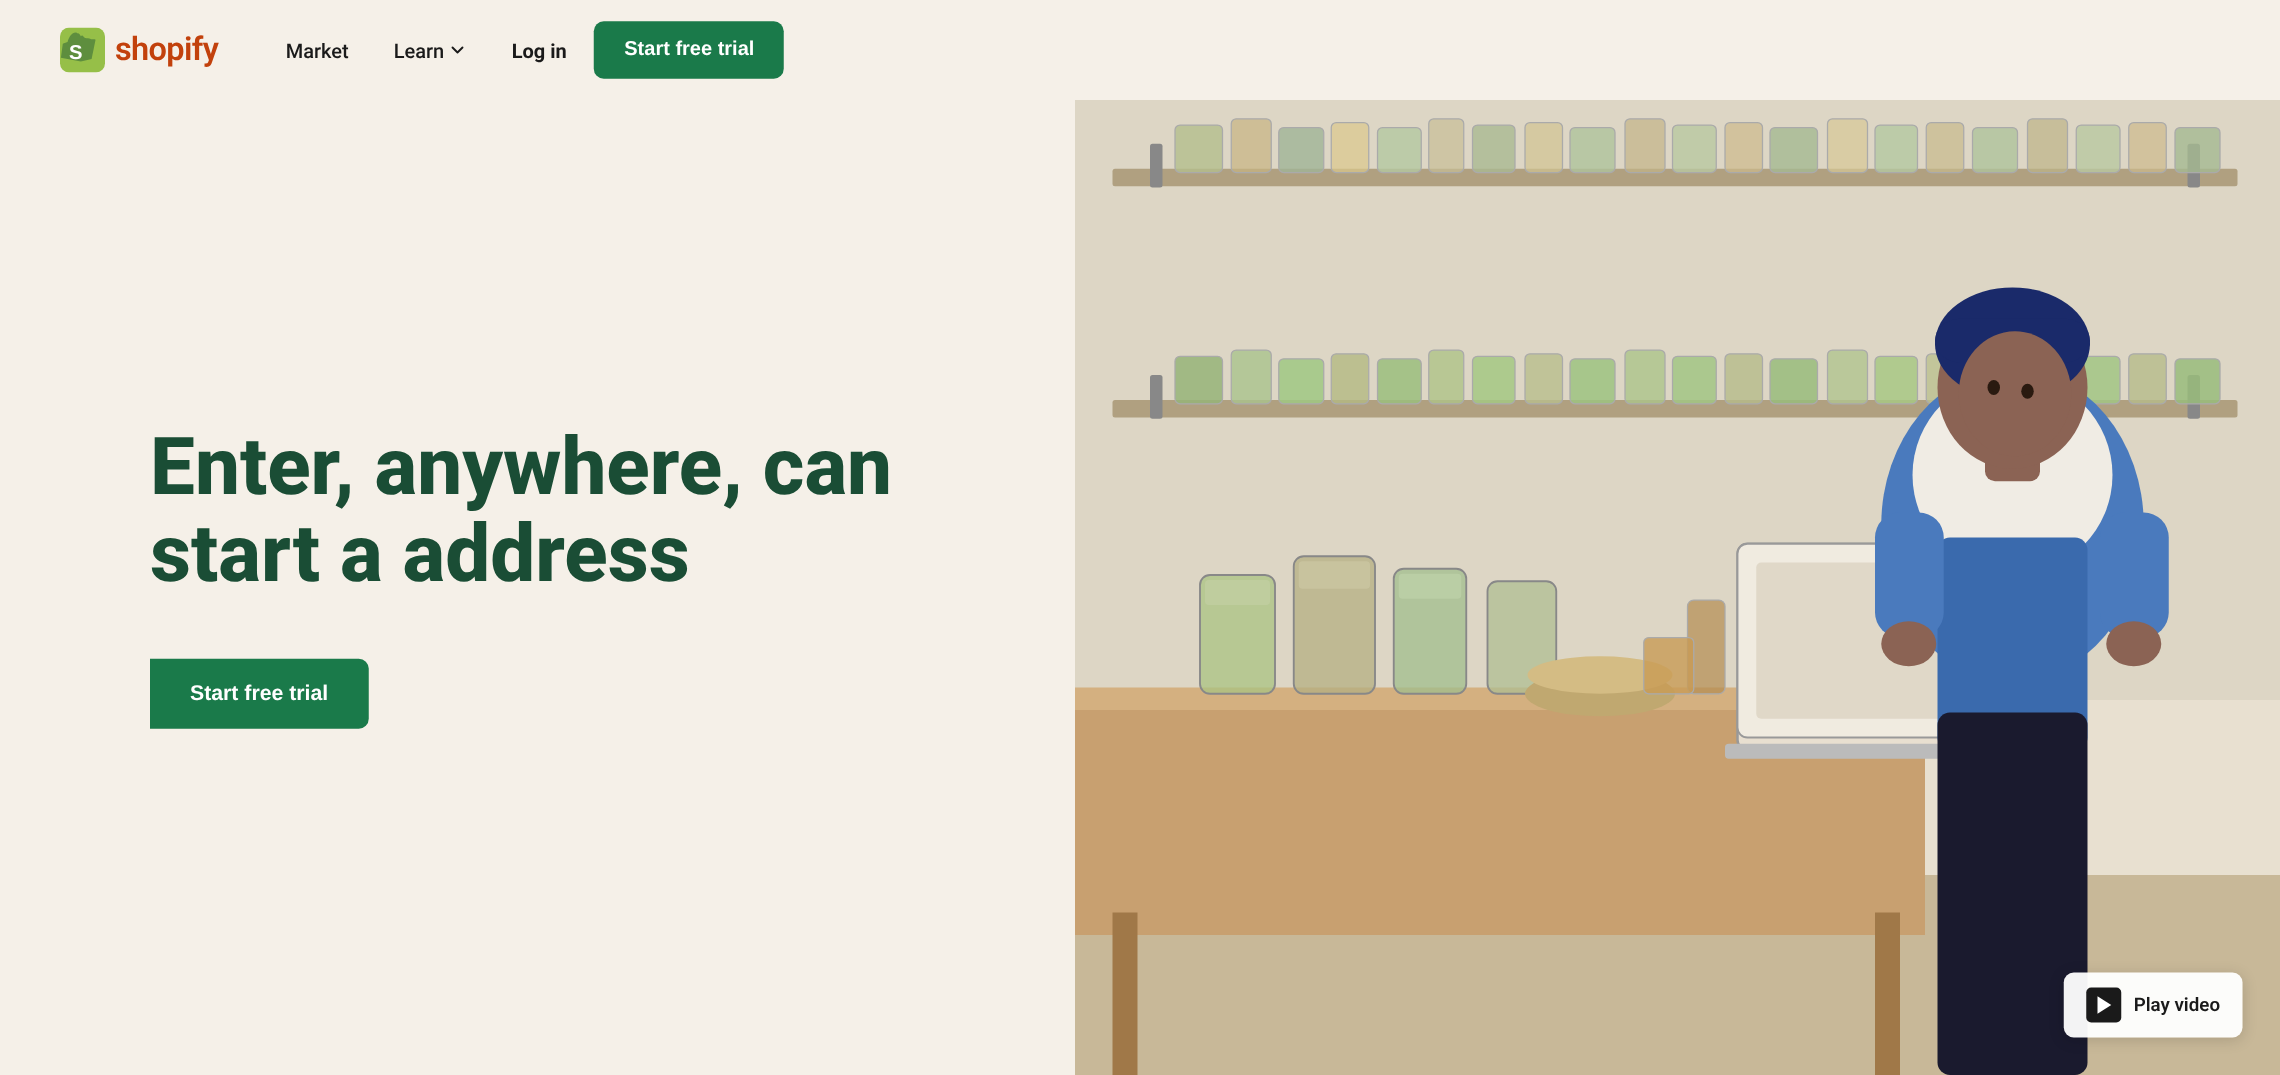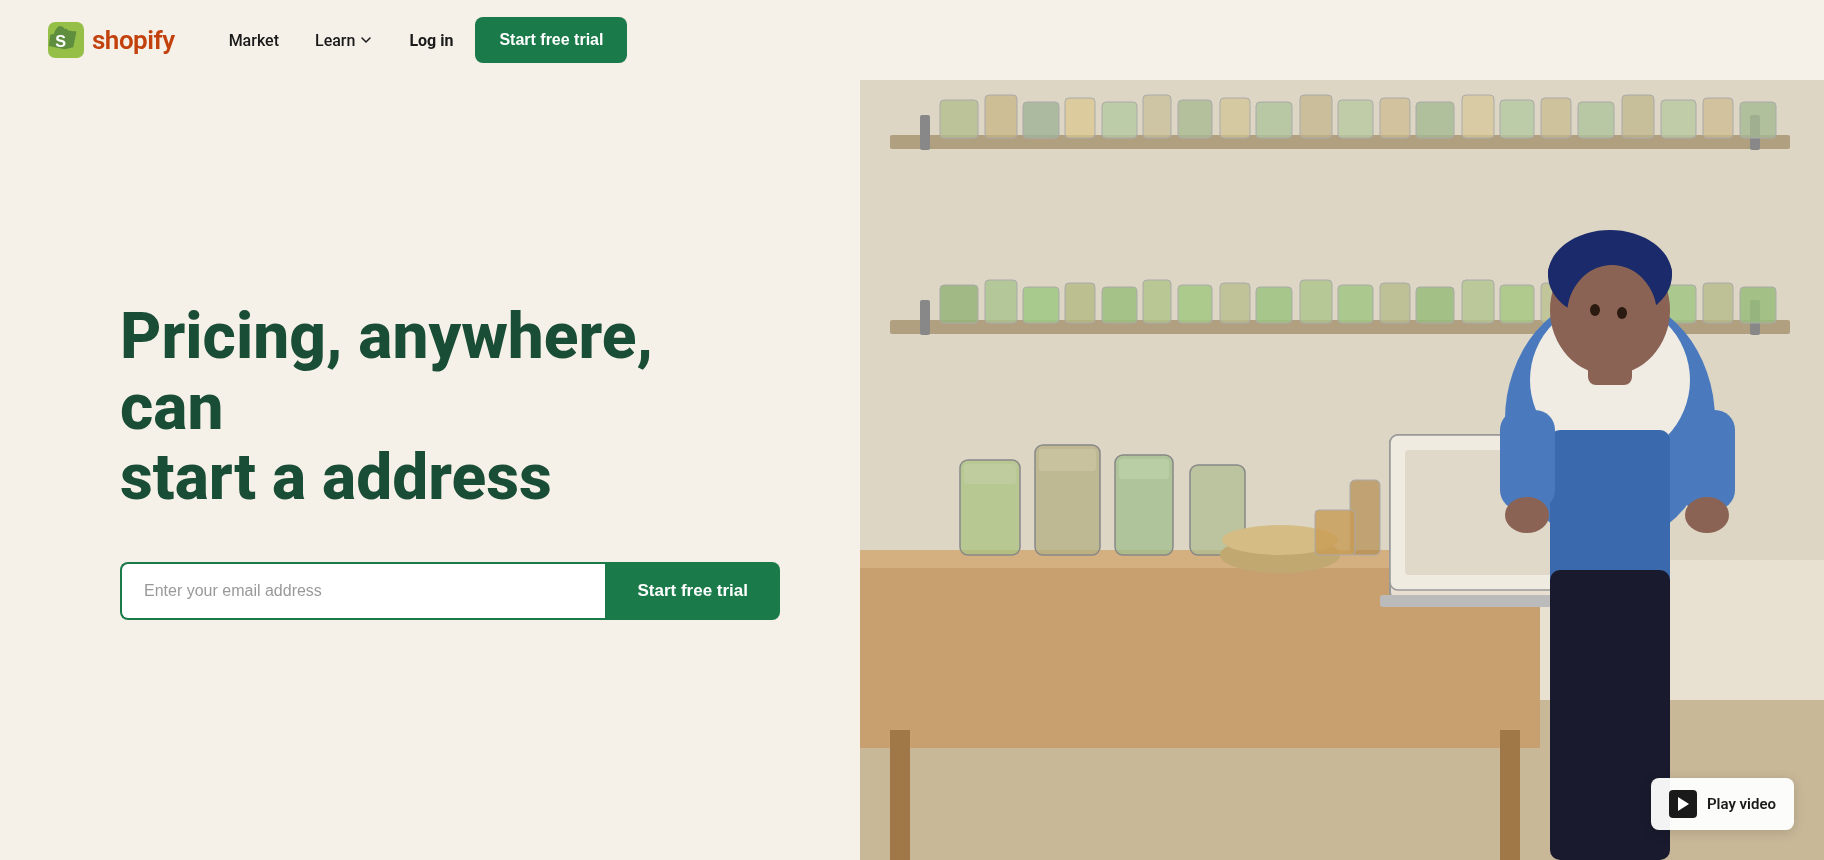--- a/index.html
+++ b/index.html
@@ -255,26 +255,25 @@
     </a>
     <a class="login-link" href="#">Log in</a>
     <button class="cta-button-nav">Start free trial</button>
   </div>
 </nav>
 
 <section class="hero">
 
   <div class="hero-left">
     <h1 class="hero-headline">
-      <span>Pricing, anywhere, can</span><br>
+      <span>Enter, anywhere, can</span><br>
       <span>start a address</span>
     </h1>
 
     <div class="hero-form">
-      <input class="email-input" type="email" placeholder="Enter your email address" style="">
       <button class="cta-button-hero">Start free trial</button>
     </div>
 
   </div>
 
   <div class="hero-right">
     <svg class="scene-svg" viewBox="0 0 964 780" xmlns="http://www.w3.org/2000/svg">
 
       <rect x="0" y="0" width="964" height="780" fill="#e8e0d0"></rect>
 

